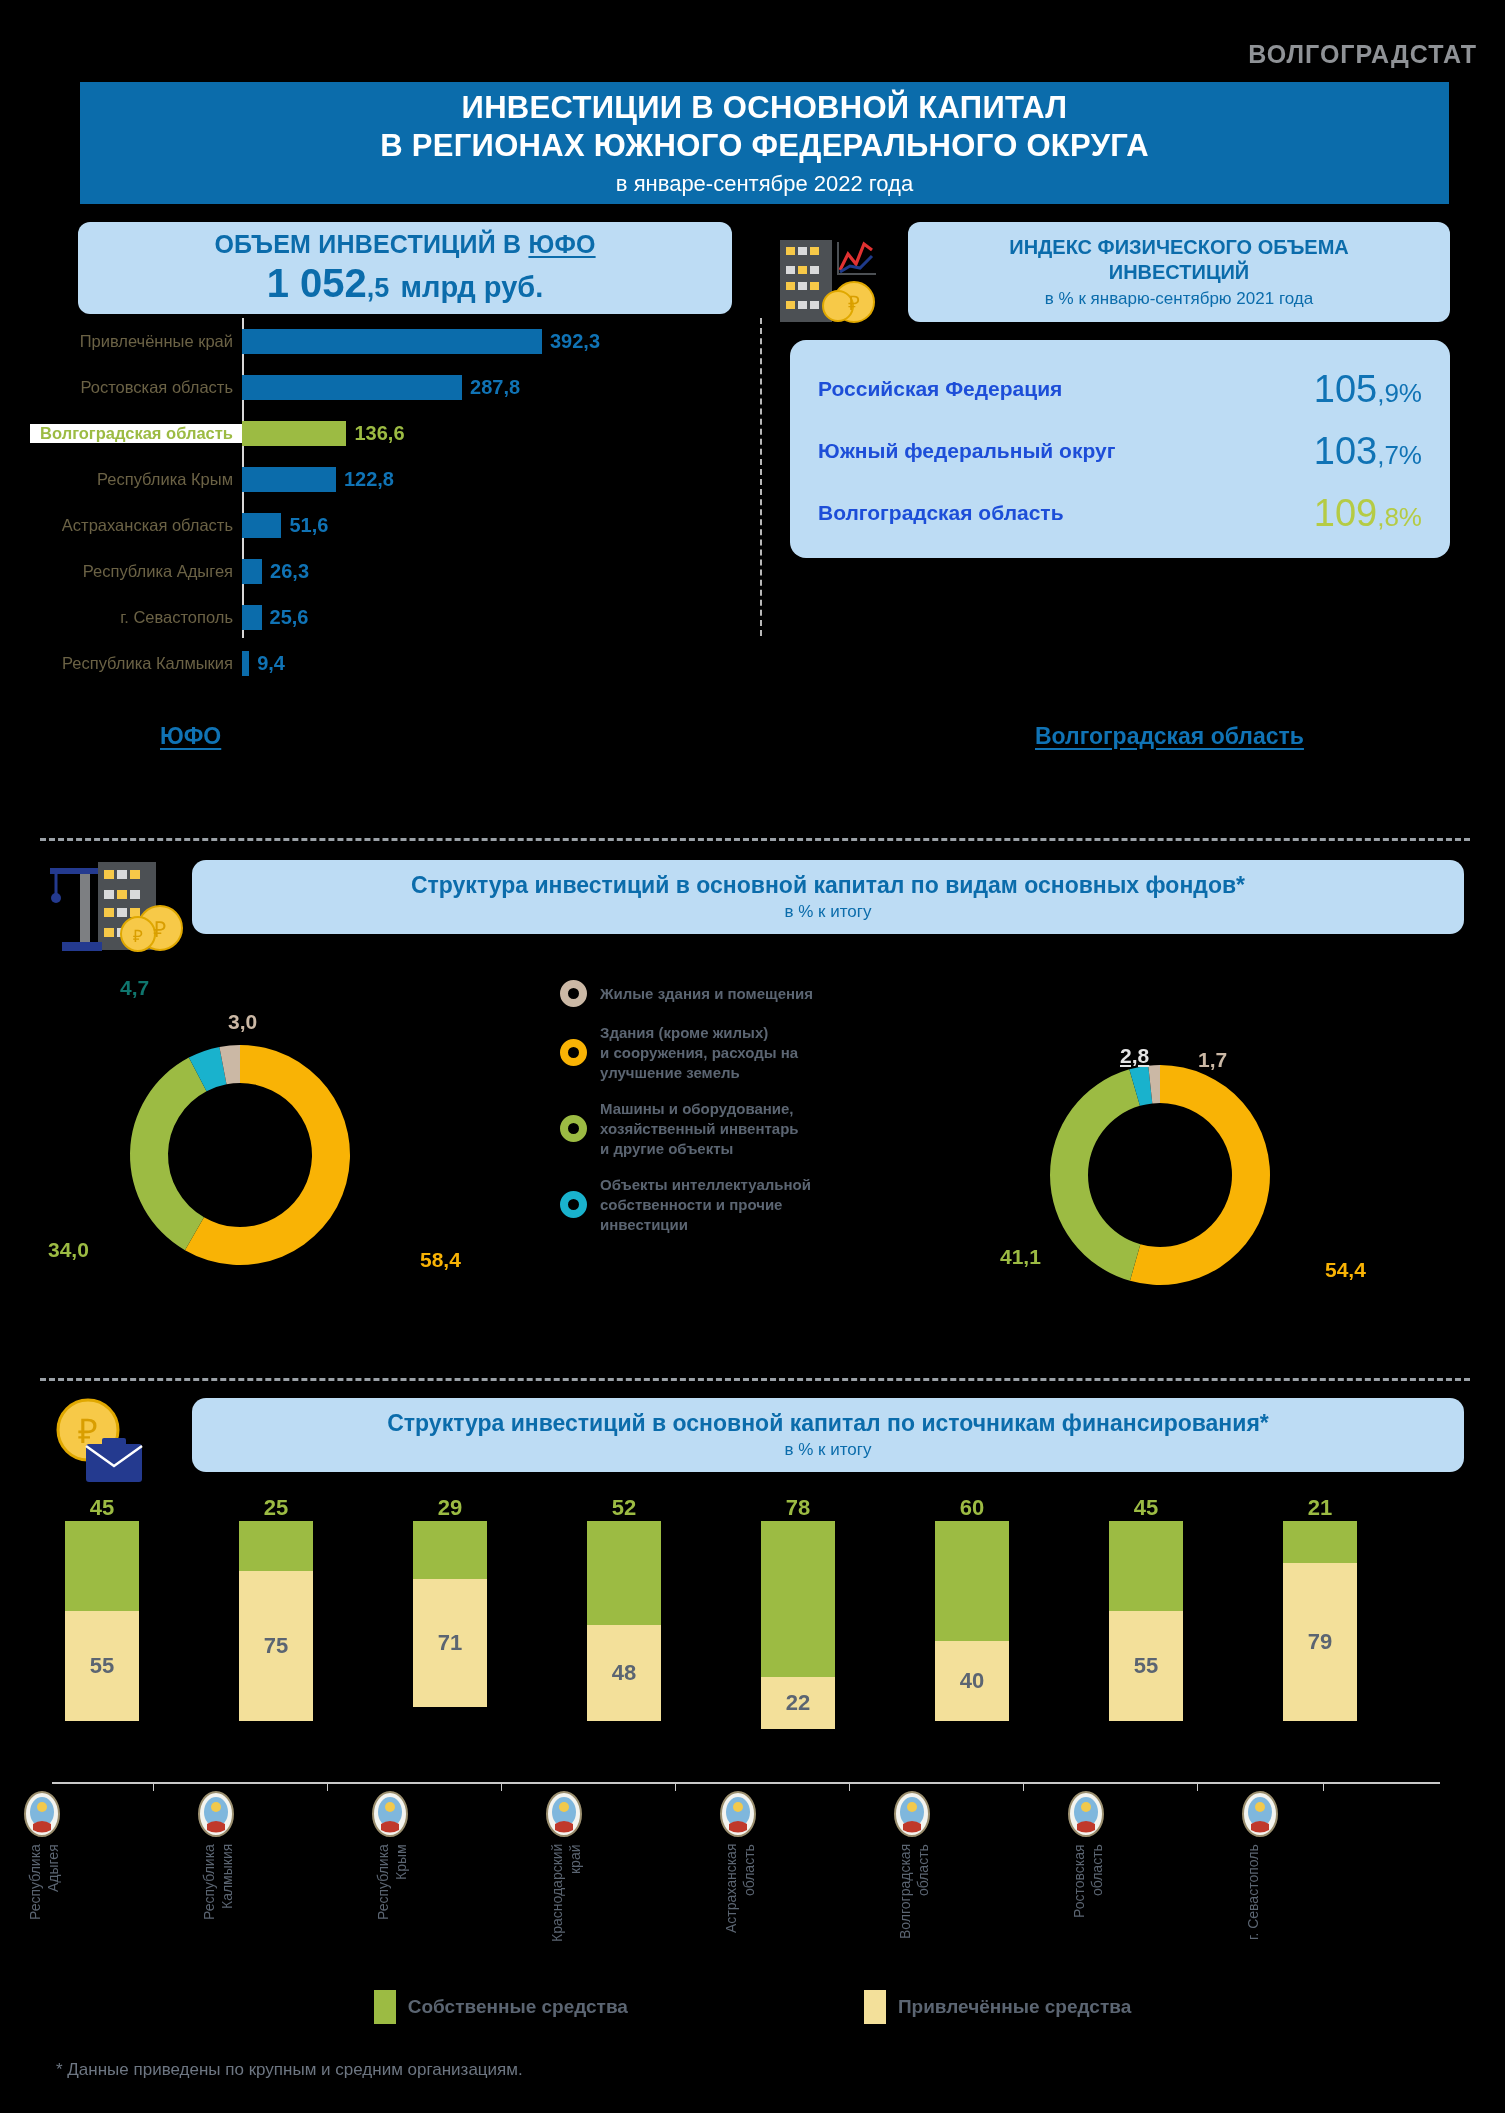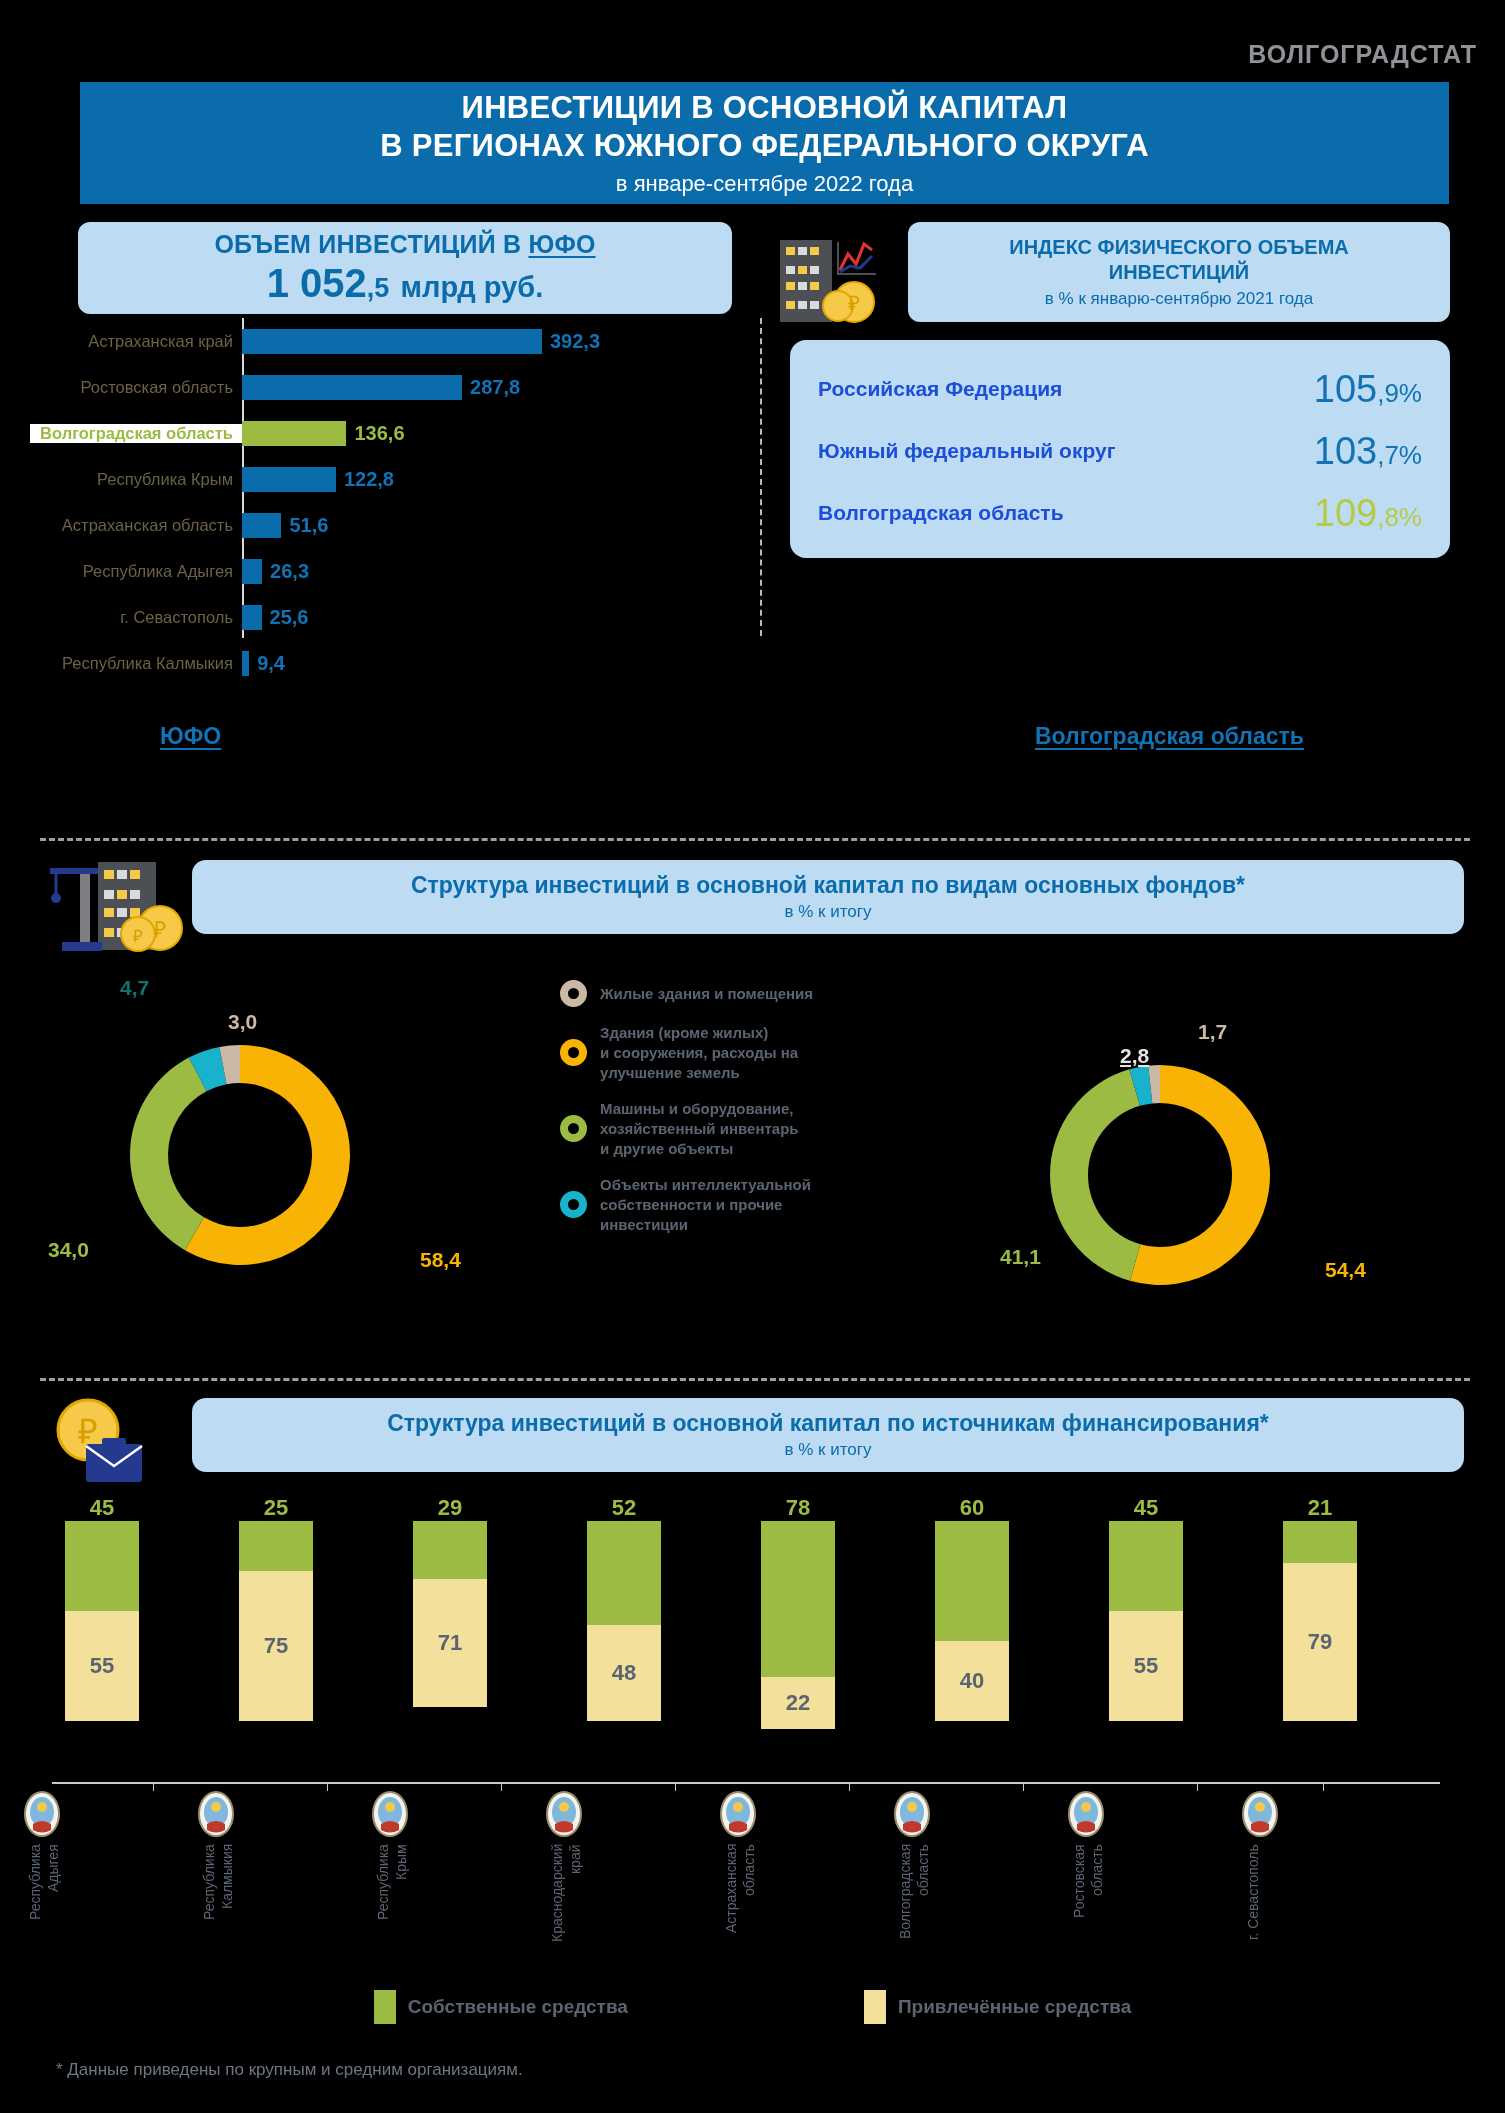--- a/index.html
+++ b/index.html
@@ -159,21 +159,21 @@
     <div class="hd"><span>ОБЪЕМ ИНВЕСТИЦИЙ В </span><u>ЮФО</u></div>
     <div class="vol-val">
       <span>1 052</span><span class="sm">,5</span>
       <span class="unit">млрд руб.</span>
     </div>
   </div>
 
   <div class="axisline"></div>
   <div class="hbars" id="hbars">
       <div class="hrow">
-        <div class="hlabel">Астраханская край</div>
+        <div class="hlabel">Привлечённые край</div>
         <div class="hbarwrap">
           <div class="hbar" style="width: 300px;"></div>
           <div class="hval">392,3</div>
         </div>
       </div>
       <div class="hrow">
         <div class="hlabel">Ростовская область</div>
         <div class="hbarwrap">
           <div class="hbar" style="width: 220.087px;"></div>
           <div class="hval">287,8</div>
@@ -329,21 +329,21 @@
       <div class="donut-title" style="left: 1035px; top: 723px;">Волгоградская  область</div>
       <div class="donut" style="left: 1025px; top: 1040px;"><svg width="270" height="270" viewBox="0 0 270 270">
           <path d="M135 25A110 110 0 1 1 104.97528709309422 240.82304387446945L115.34746064275258 204.2659923541982A72 72 0 1 0 135 63Z" fill="#f9b305"></path>
           <path d="M104.97528709309422 240.82304387446945A110 110 0 0 1 104.31097833568475 29.367694575536277L114.91264036517546 65.8588546312601A72 72 0 0 0 115.34746064275258 204.2659923541982Z" fill="#9cbb43"></path>
           <path d="M104.31097833568475 29.367694575536277A110 110 0 0 1 123.27277302972134 25.626913056330125L127.32399689218124 63.41034309141608A72 72 0 0 0 114.91264036517546 65.8588546312601Z" fill="#19b2cd"></path>
           <path d="M123.27277302972134 25.626913056330125A110 110 0 0 1 134.99999999999997 25L135 63A72 72 0 0 0 127.32399689218124 63.41034309141608Z" fill="#cbb8a5"></path>
         </svg></div>
       <div class="dlab" style="left: 1325px; top: 1258px; color: rgb(249, 179, 5);">54,4</div>
       <div class="dlab" style="left: 1000px; top: 1245px; color: rgb(156, 187, 67);">41,1</div>
       <div class="dlab" style="left: 1120px; top: 1044px; color: #e5e5e5; text-decoration: underline;">2,8</div>
-      <div class="dlab" style="left: 1198px; top: 1020px; color: rgb(203, 184, 165); text-align: center;">1,7</div>
+      <div class="dlab" style="left: 1198px; top: 1048px; color: rgb(203, 184, 165); text-align: center;">1,7</div>
     </div>
 
   <div class="fa-legend" id="falegend">
       <div class="fa-item">
         <span class="fa-ring" style="border-color: rgb(203, 184, 165);"></span>
         <span class="fa-txt">Жилые здания и помещения</span>
       </div>
       <div class="fa-item">
         <span class="fa-ring" style="border-color: rgb(249, 179, 5);"></span>
         <span class="fa-txt">Здания (кроме жилых)<br>и сооружения, расходы на<br>улучшение  земель</span>

